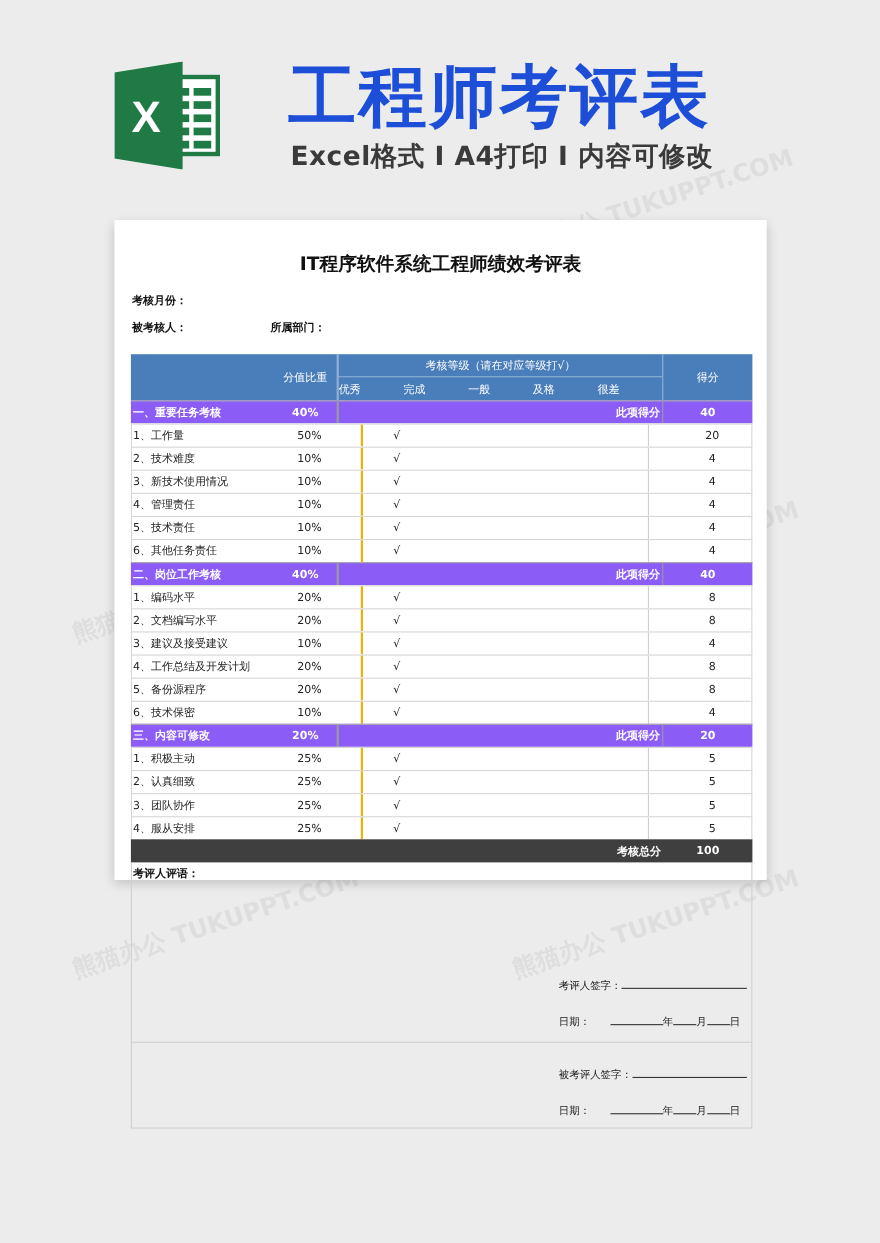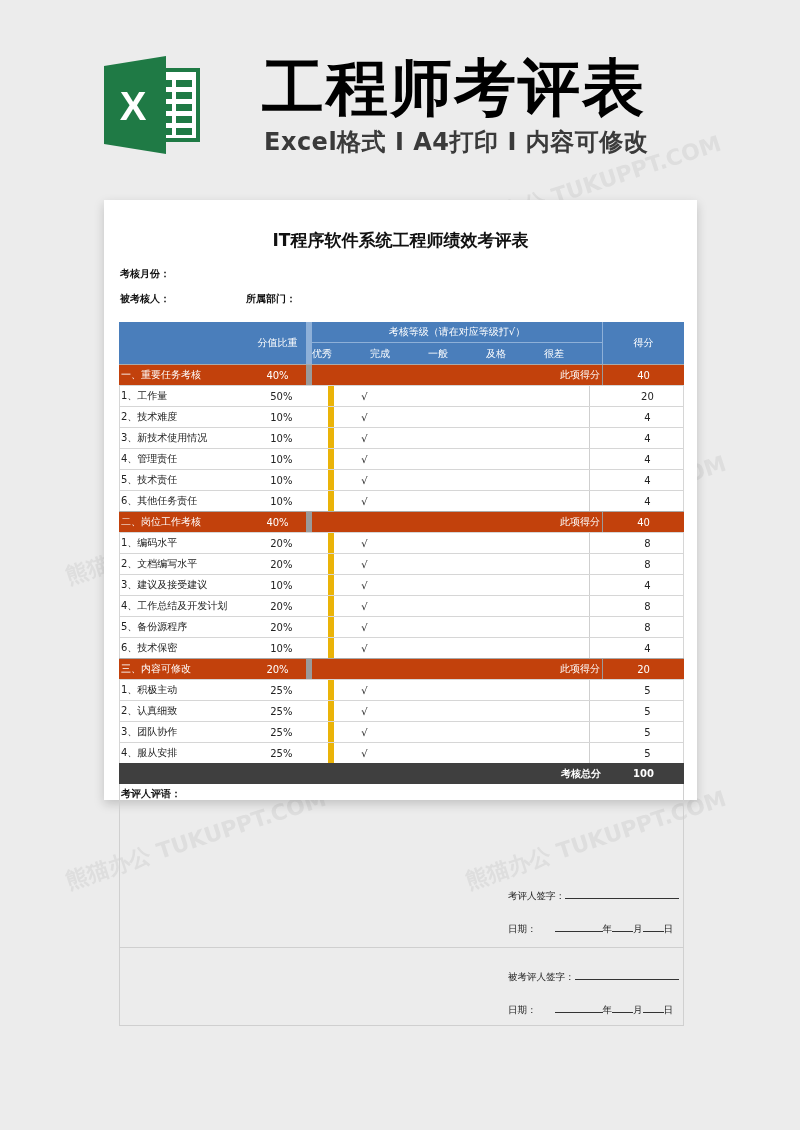--- a/index.html
+++ b/index.html
@@ -9,21 +9,21 @@
     font-family: "DejaVu Sans", "Liberation Sans", sans-serif;
     position: relative;
     overflow: hidden;
     color: #222;
   }
   
   .banner { position: absolute; left: 0; top: 0; width: 800px; height: 195px; }
   .logo { position: absolute; left: 104px; top: 56px; width: 100px; height: 98px; }
   .banner-title {
     position: absolute; left: 262px; top: 52px;
-    font-size: 62px; font-weight: bold; color: #000000;
+    font-size: 62px; font-weight: bold; color: #1d4ed8;
     letter-spacing: 2px; line-height: 72px; white-space: nowrap;
   }
   .banner-sub {
     position: absolute; left: 264px; top: 126px;
     font-size: 24px; font-weight: bold; color: #3a3a3a;
     line-height: 32px; white-space: nowrap; letter-spacing: 0.5px;
   }
   
   .paper {
     position: absolute; left: 104px; top: 200px; width: 593px; height: 600px;
@@ -34,28 +34,28 @@
     position: absolute; left: 0; top: 28px; width: 593px; text-align: center;
     font-size: 17px; font-weight: bold; color: #111; line-height: 24px;
   }
   .meta { position: absolute; font-size: 10px; font-weight: bold; color: #111; line-height: 14px; }
   
   .tbl { position: absolute; left: 15px; top: 122px; width: 565px; }
   .row { position: relative; width: 565px; display: flex; font-size: 10px; }
   .cell { display: flex; align-items: center; height: 100%; white-space: nowrap; }
   .c-item { width: 130px; padding-left: 2px; }
   .c-weight { width: 57px; justify-content: center; }
-  .c-grades { width: 297px; position: relative; border-left: 6px solid #eab308; border-right: 1px solid #cfcfcf; }
+  .c-grades { width: 297px; position: relative; border-left: 2px solid #eab308; border-right: 1px solid #cfcfcf; }
   .c-score { width: 81px; justify-content: center; }
   .hdr { height: 42px; background: #4a7ebb; color: #fff; }
   .hdr .c-grades { flex-direction: column; border-color: #8eb0d8; }
   .hdr .grade-title { height: 21px; width: 100%; display: flex; align-items: center; justify-content: center; border-bottom: 1px solid #8eb0d8; }
   .hdr .grade-labels { height: 21px; width: 100%; display: flex; align-items: center; }
   .grade-lbl { flex: 1; }
-  .sec { height: 21px; background: #c2410c; color: #fff; font-weight: normal; border-top: 1px solid #aaa; }
+  .sec { height: 21px; background: #8b5cf6; color: #fff; font-weight: bold; border-top: 1px solid #aaa; }
   .sec .c-grades { justify-content: flex-end; padding-right: 2px; border-color: #9a9a9a; }
   .data { height: 21px; background: #fff; color: #222; border-top: 1px solid #d6d6d6; border-left: 1px solid #d6d6d6; border-right: 1px solid #d6d6d6; gap: 22px; }
   .data .c-item { padding-left: 1px; }
   .check { position: absolute; left: 27px; top: 0; height: 100%; display: flex; align-items: center; }
   .total { height: 21px; background: #3f3f3f; color: #fff; font-weight: bold; }
   .total .c-label { width: 484px; justify-content: flex-end; padding-right: 2px; }
   .total .c-score { width: 81px; }
   .comments {
     position: relative; width: 565px; height: 164px;
     border-left: 1px solid #d0d0d0; border-right: 1px solid #d0d0d0; border-bottom: 1px solid #cfcfcf;

